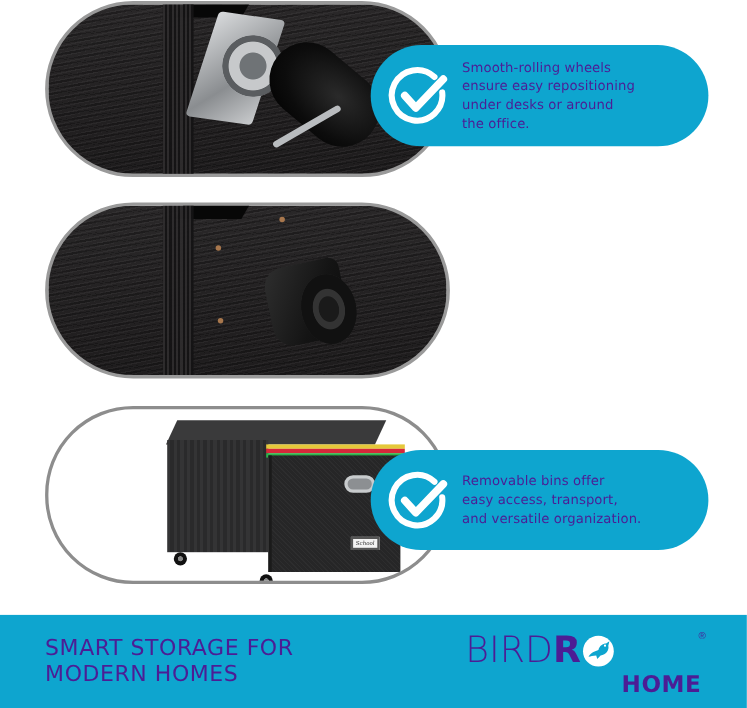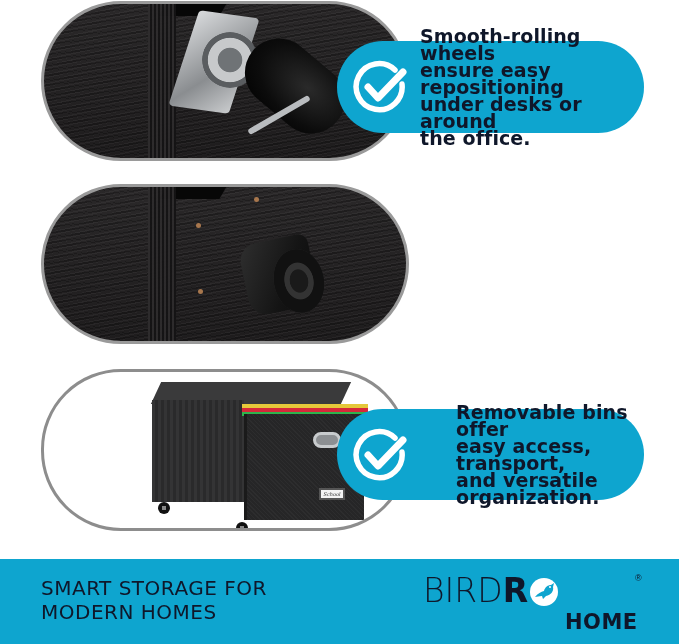--- a/index.html
+++ b/index.html
@@ -123,45 +123,44 @@
       left: 337px; width: 307px; height: 92px;
       border-radius: 46px;
       background: #0ea5cf;
       display: flex; align-items: center;
       padding-left: 14px;
     }
     .check {
       width: 58px; height: 58px; flex: 0 0 58px; position: relative;
     }
     .pill-text {
-      color: #0f172a;
+      color: #4c1d95;
       font-family: "DejaVu Sans", sans-serif;
-      font-size: 19px;
+      font-size: 12px;
       line-height: 17px;
       margin-left: 11px;
       letter-spacing: 0.1px;
       white-space: pre-line;
-      font-weight: bold;
     }
 
     
     .banner {
       position: absolute; left: 0; top: 559px; width: 679px; height: 85px;
       background: #0ea5cf;
     }
     .tagline {
       position: absolute; left: 41px; top: 17px;
-      color: #0f172a;
+      color: #4c1d95;
       font-family: "DejaVu Sans", sans-serif;
       font-size: 20px; line-height: 24px;
       letter-spacing: 0.5px;
       white-space: pre-line;
     }
     .logo {
-      position: absolute; left: 423px; top: 14px; width: 240px; height: 60px; color: #0f172a;
+      position: absolute; left: 423px; top: 14px; width: 240px; height: 60px; color: #4c1d95;
     }
     .logo-word {
       position: absolute; left: 0; top: 0;
       font-size: 33px; line-height: 36px; letter-spacing: 0px;
       display: flex; align-items: center;
     }
     .logo-thin { font-family: "DejaVu Sans", sans-serif; font-weight: 200; -webkit-text-stroke: 0px; }
     .logo-bold { font-family: "DejaVu Sans", sans-serif; font-weight: bold; }
     .logo-o {
       display: inline-block; width: 30px; height: 30px; margin: 0 1px;
@@ -222,21 +221,21 @@
         <div class="folder" style="top:8px; background:#2fb34d;"></div>
       </div>
       <div class="drawer">
         <div class="handle"></div>
         <div class="label-card">School</div>
       </div>
       <div class="wheel" style="left:42px; top:120px;"></div>
       <div class="wheel" style="left:120px; top:140px;"></div>
     </div>
   </div>
-  <div class="pill" style="top:409px; height:91px;gap:36px;">
+  <div class="pill" style="top:409px; height:91px;">
     <svg class="check" viewBox="0 0 58 58">
       <path d="M44 12 A23 23 0 1 0 51 26" fill="none" stroke="#fff" stroke-width="5.5" stroke-linecap="round"></path>
       <path d="M17 29 L27 40 L52 14" fill="none" stroke="#fff" stroke-width="7" stroke-linecap="round" stroke-linejoin="round"></path>
     </svg>
     <div class="pill-text">Removable bins offer
 easy access, transport,
 and versatile organization.</div>
   </div>
 
   <div class="banner">

